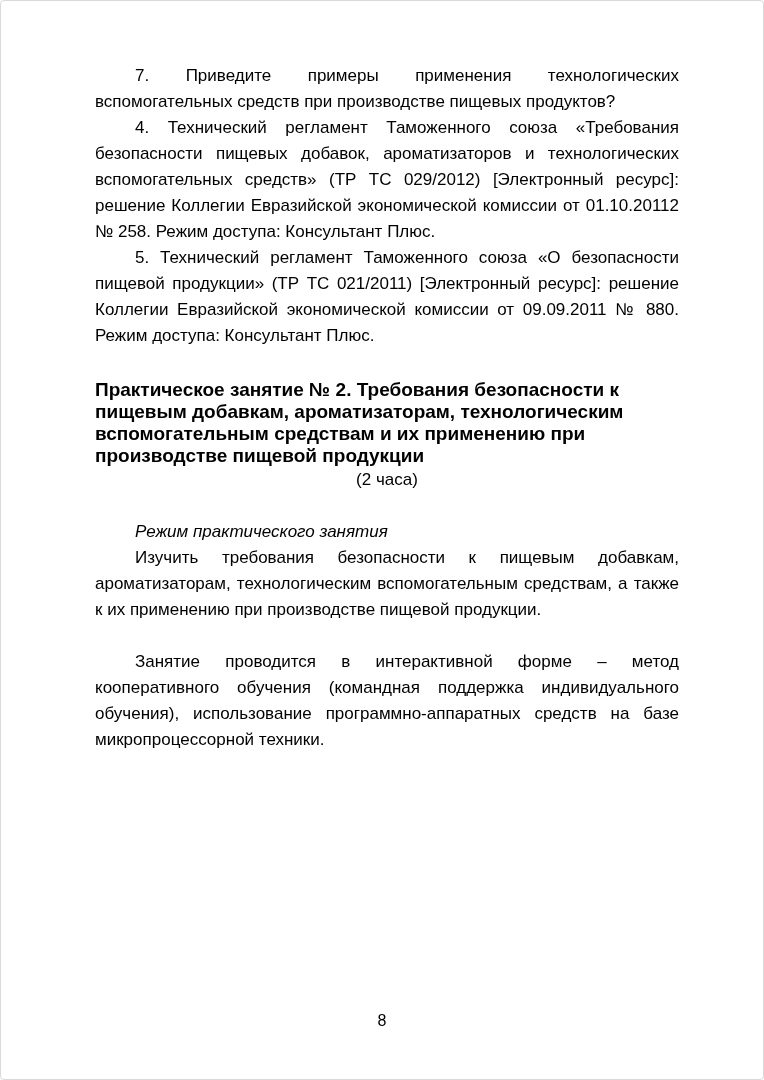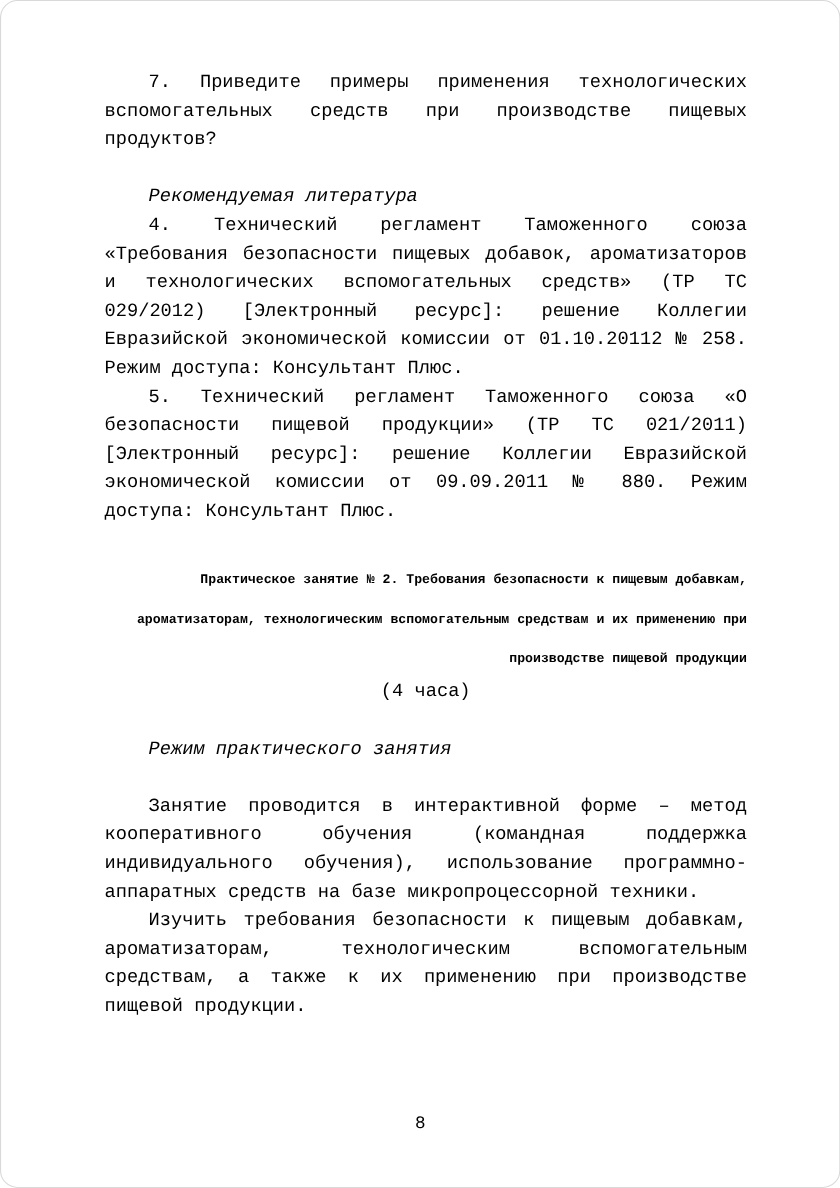--- a/index.html
+++ b/index.html
@@ -6,24 +6,24 @@
     margin: 0;
     padding: 0;
     background: #ffffff;
   }
   .page {
     position: relative;
     width: 764px;
     height: 1080px;
     background: #ffffff;
     border: 1px solid #d9d9d9;
-    border-radius: 16px;
+    border-radius: 4px;
     box-sizing: border-box;
     overflow: hidden;
-    font-family: Liberation Mono, monospace;
+    font-family: Liberation Sans, sans-serif;
     color: #000000;
   }
   .content {
     position: absolute;
     top: 62px;
     left: 94px;
     width: 584px;
     font-size: 17px;
     line-height: 26px;
     text-align: justify;
@@ -33,24 +33,24 @@
     text-indent: 40px;
   }
   .italic {
     font-style: italic;
   }
   .gap-top {
     margin-top: 26px;
   }
   .section-heading {
     margin: 30px 0 0 0;
-    font-size: 12px;
-    line-height: 36px;
+    font-size: 19px;
+    line-height: 22px;
     font-weight: bold;
-    text-align: right;
+    text-align: left;
     text-indent: 0;
   }
   .centered {
     margin: 0;
     text-align: center;
     text-indent: 0;
   }
   .page-number {
     position: absolute;
     bottom: 48px;
@@ -62,35 +62,34 @@
   }
 </style>
 </head>
 <body>
 
 <div class="page">
   <div class="content">
 
     <p class="para">7. Приведите примеры применения технологических вспомогательных средств при производстве пищевых продуктов?</p>
 
-    <p class="para italic gap-top">Рекомендуемая литература</p>
 
 
 
 
     <p class="para">4. Технический регламент Таможенного союза «Требования безопасности пищевых добавок, ароматизаторов и технологических вспомогательных средств» (ТР ТС 029/2012) [Электронный ресурс]: решение Коллегии Евразийской экономической комиссии от 01.10.20112 № 258. Режим доступа: Консультант Плюс.</p>
 
     <p class="para">5. Технический регламент Таможенного союза «О безопасности пищевой продукции» (ТР ТС 021/2011) [Электронный ресурс]: решение Коллегии Евразийской экономической комиссии от 09.09.2011 № 880. Режим доступа: Консультант Плюс.</p>
 
     <h2 class="section-heading">Практическое занятие № 2. Требования безопасности к пищевым добавкам, ароматизаторам, технологическим вспомогательным средствам и их применению при производстве пищевой продукции</h2>
 
-    <p class="centered">(4 часа)</p>
+    <p class="centered">(2 часа)</p>
 
     <p class="para italic gap-top">Режим практического занятия</p>
 
+    <p class="para">Изучить требования безопасности к пищевым добавкам, ароматизаторам, технологическим вспомогательным средствам, а также к их применению при производстве пищевой продукции.</p>
+
     <p class="para gap-top">Занятие проводится в интерактивной форме – метод кооперативного обучения (командная поддержка индивидуального обучения), использование программно-аппаратных средств на базе микропроцессорной техники.</p>
-
-    <p class="para">Изучить требования безопасности к пищевым добавкам, ароматизаторам, технологическим вспомогательным средствам, а также к их применению при производстве пищевой продукции.</p>
 
   </div>
 
   <div class="page-number">8</div>
 </div>
 
 </body></html>

